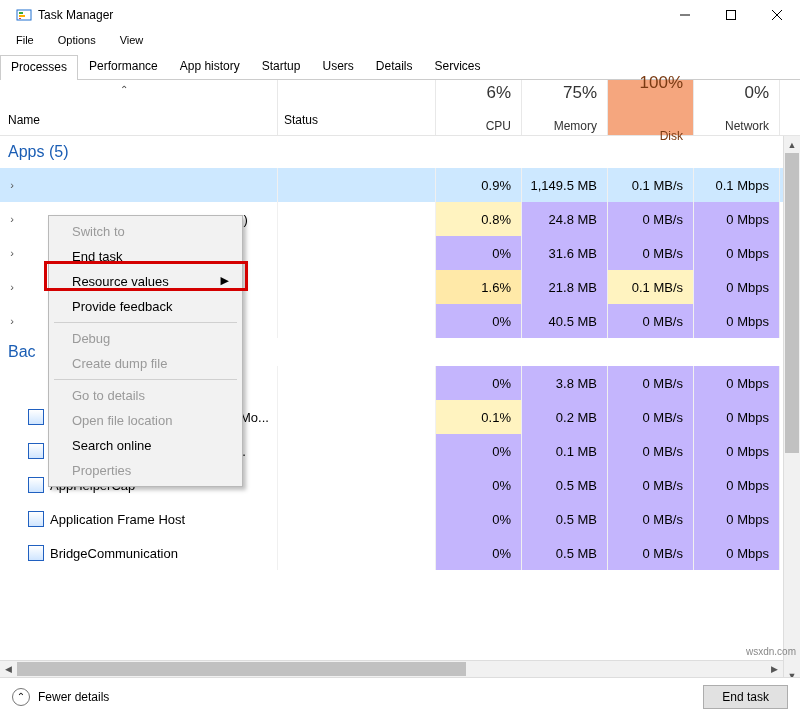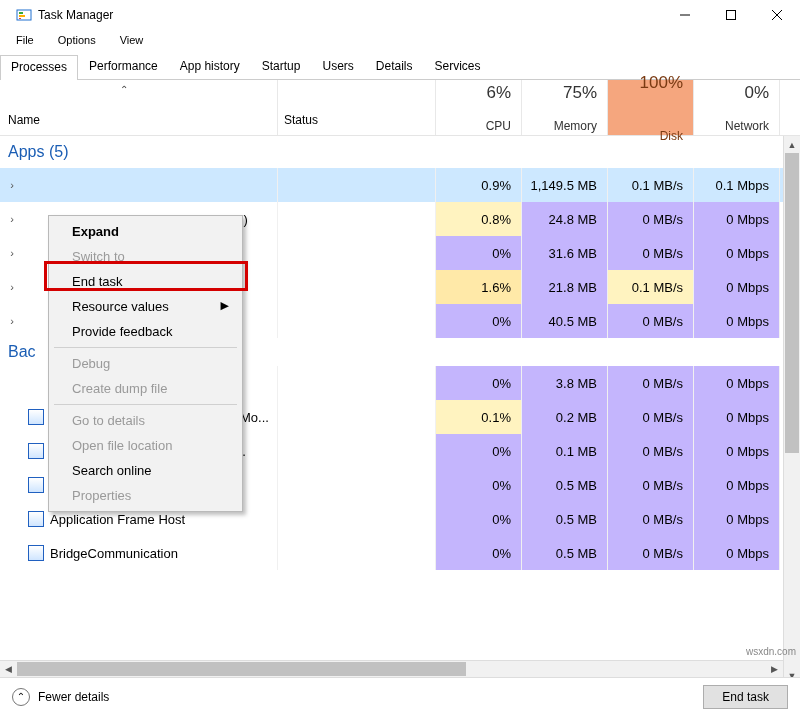--- a/index.html
+++ b/index.html
@@ -307,21 +307,20 @@
 
 <div class="footer">
   <div class="fd">
     <span class="fd-circle">⌃</span>
     <span>Fewer details</span>
   </div>
   <button class="end-btn">End task</button>
 </div>
 
 <div class="context-menu">
-  <div class="citem bold">Expand</div>
   <div class="citem disabled">Switch to</div>
   <div class="citem">End task</div>
   <div class="citem"><span>Resource values</span><span class="sub">▶</span></div>
   <div class="citem">Provide feedback</div>
   <div class="csep"></div>
   <div class="citem disabled">Debug</div>
   <div class="citem disabled">Create dump file</div>
   <div class="csep"></div>
   <div class="citem disabled">Go to details</div>
   <div class="citem disabled">Open file location</div>

